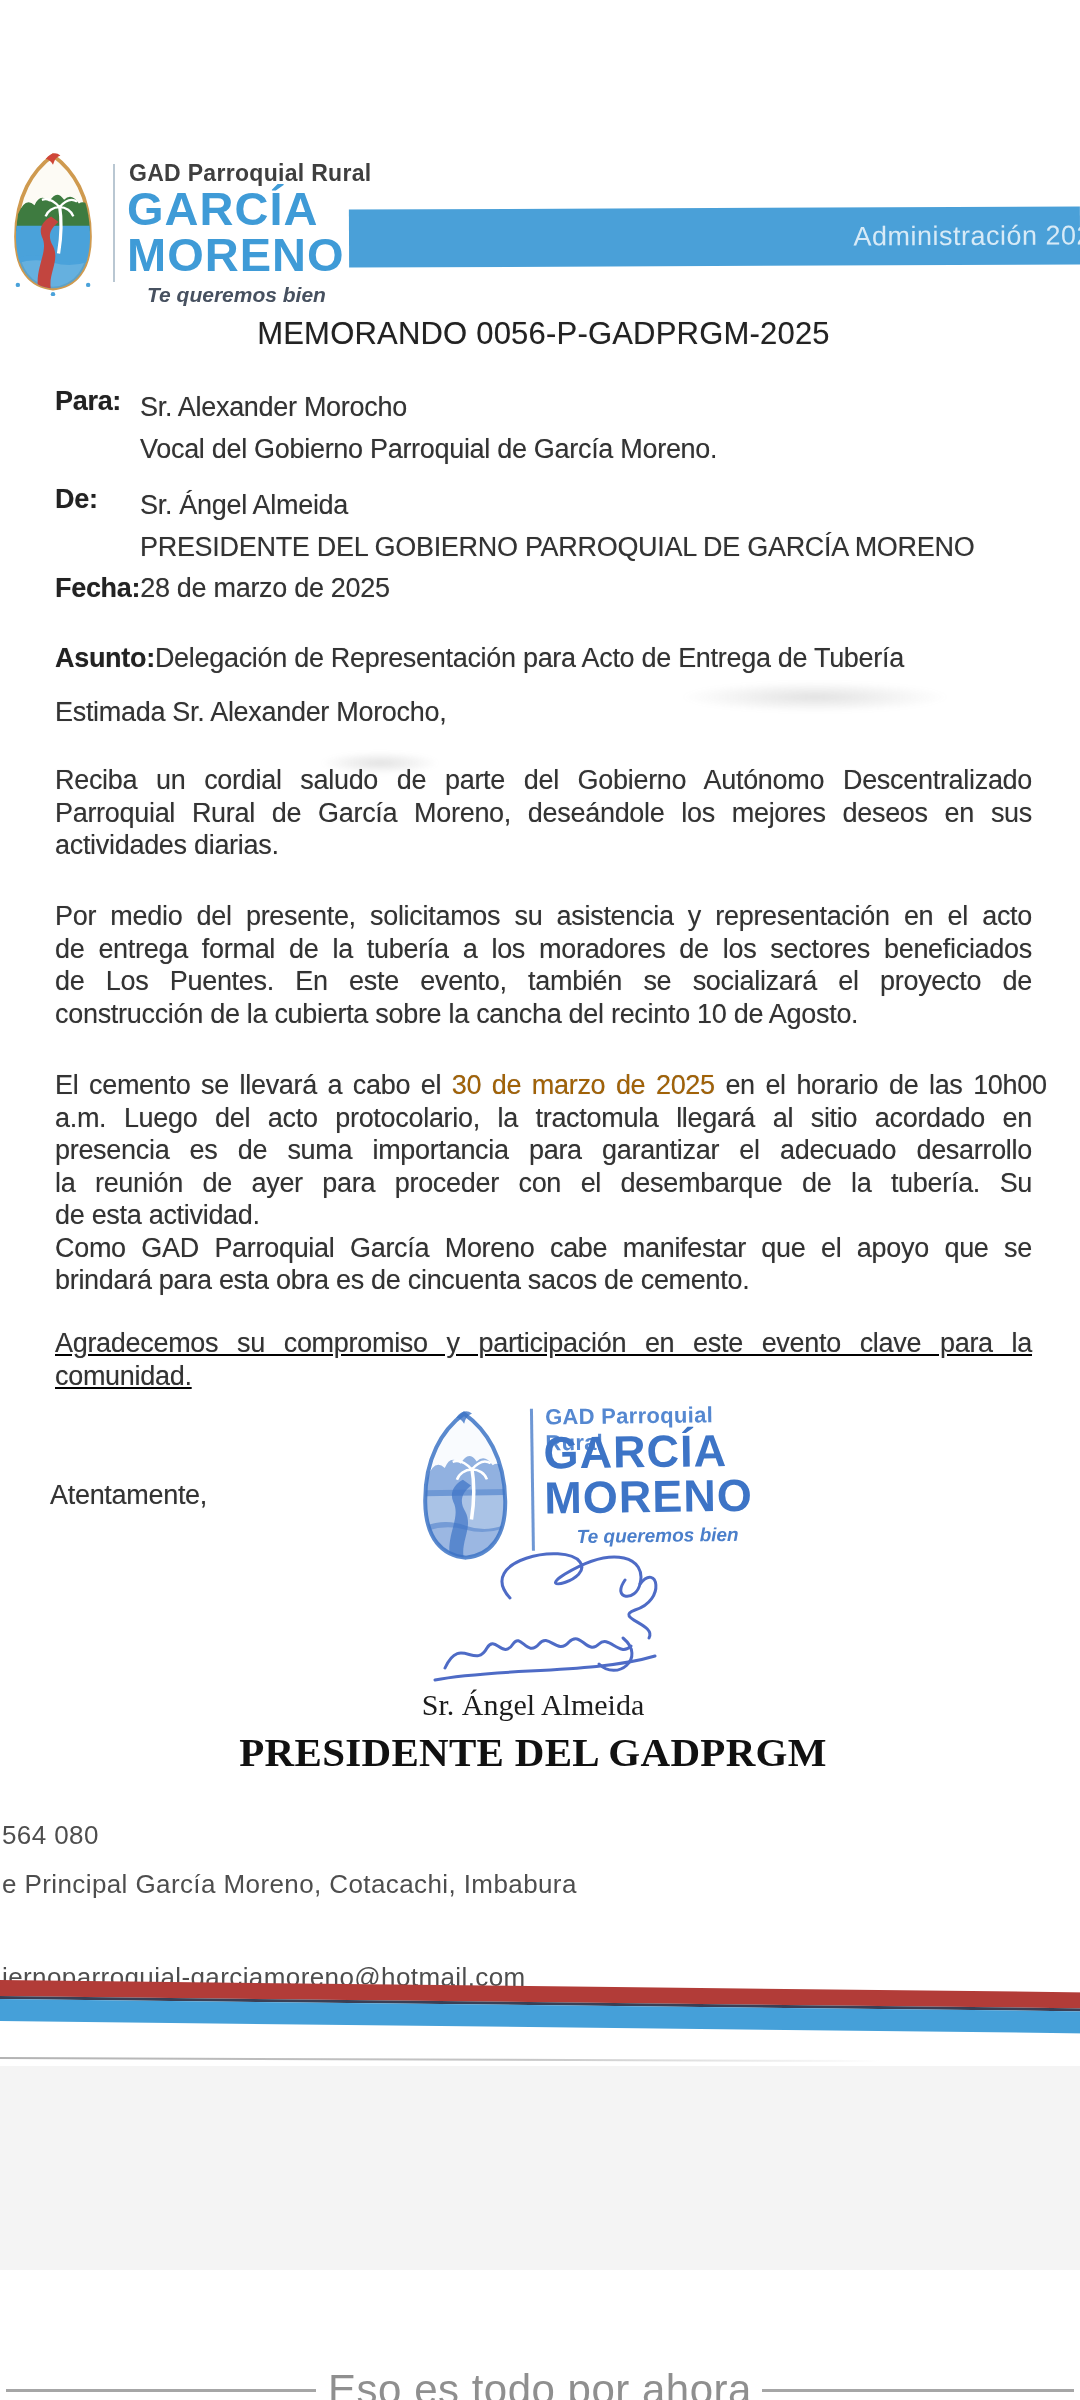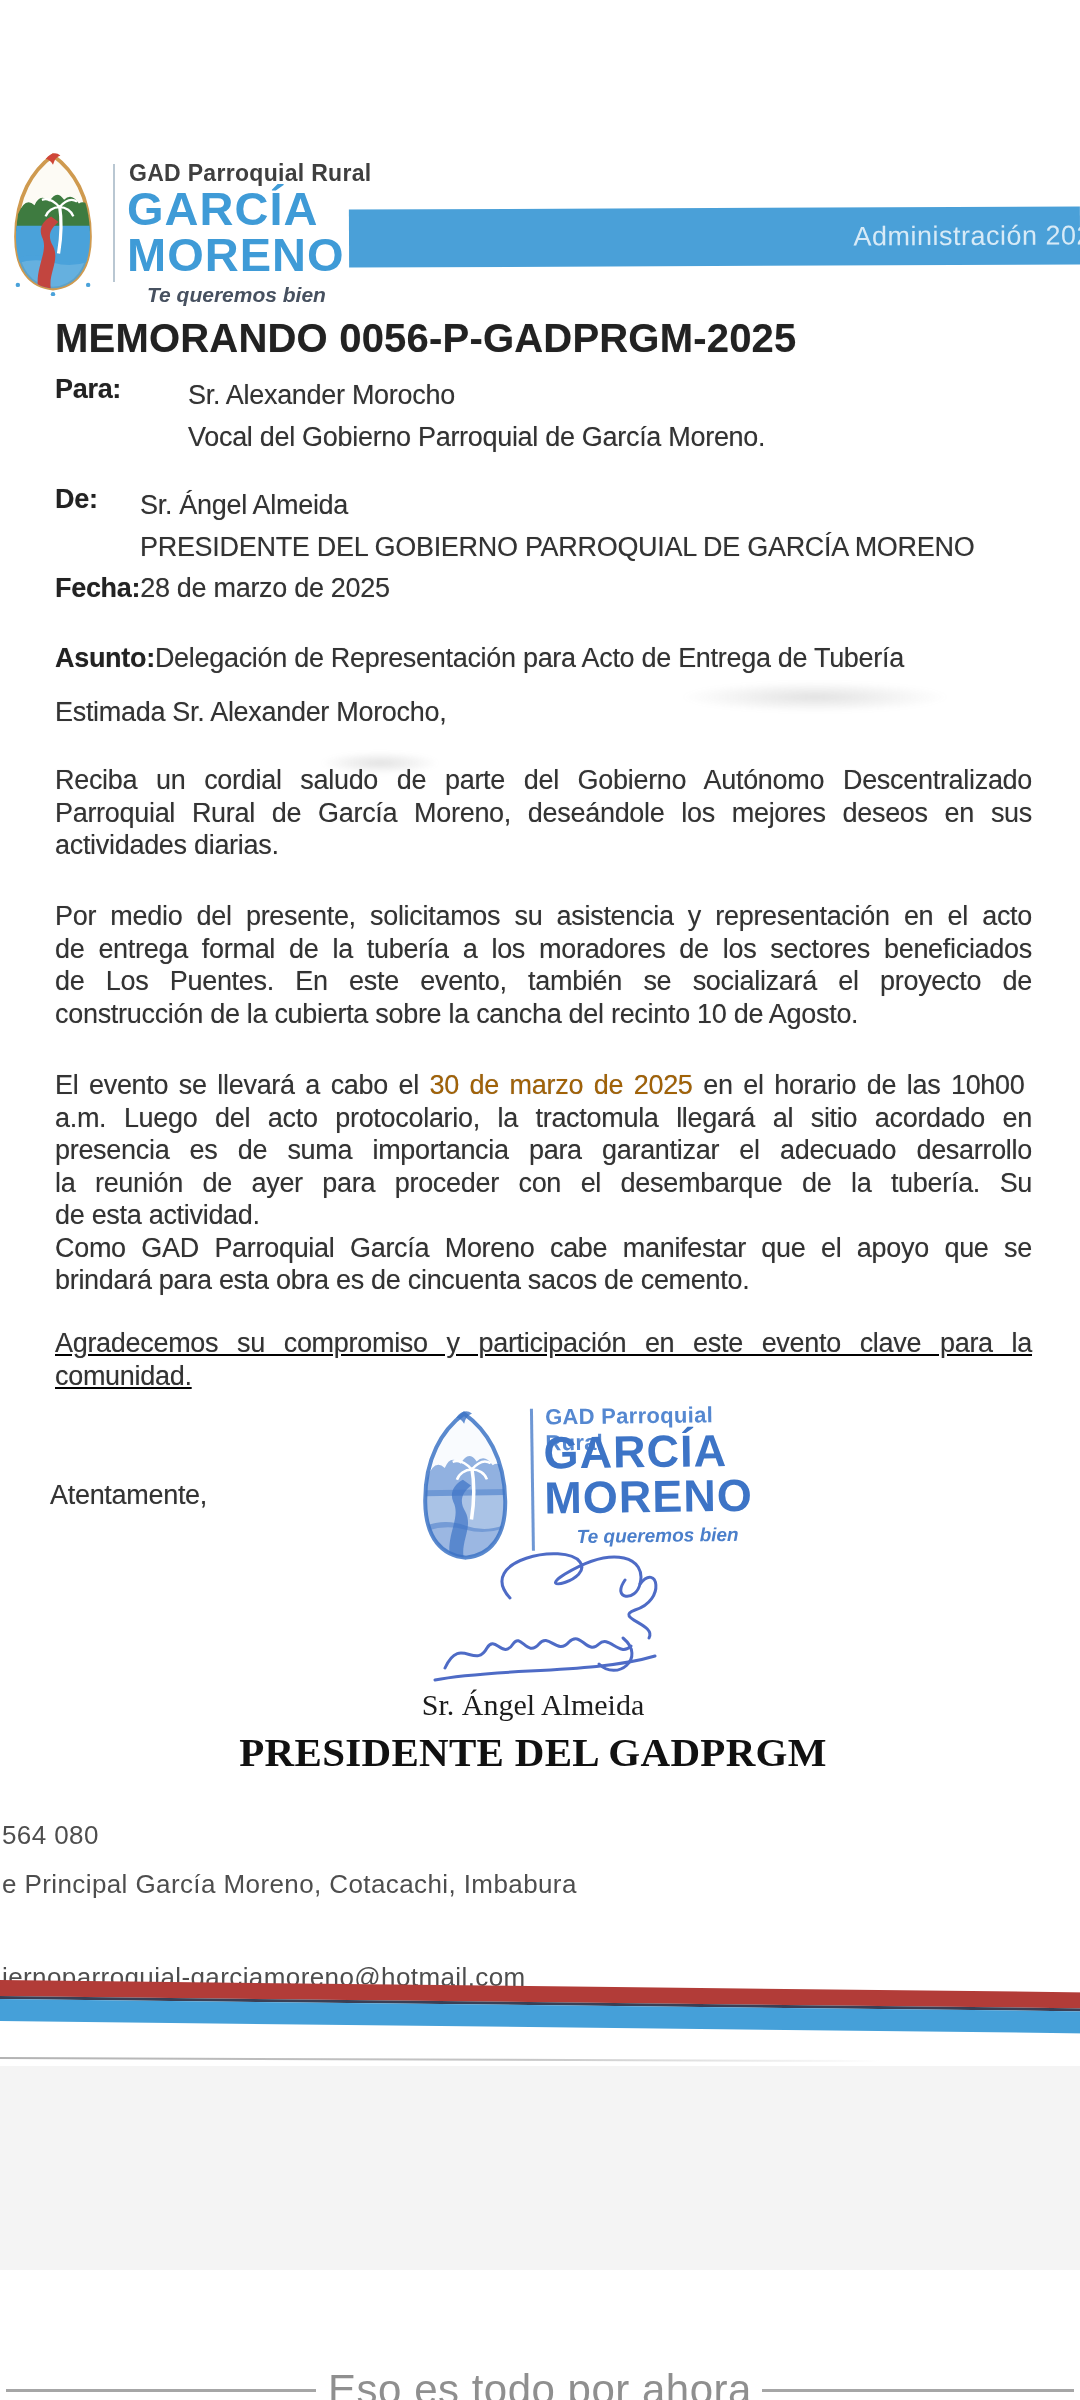--- a/index.html
+++ b/index.html
@@ -13,26 +13,26 @@
   #brand-top{left:129px;top:160px;font-size:23px;font-weight:600;color:#3f3f3f;letter-spacing:.3px;}
   .brandbig{left:127px;font-size:47px;font-weight:bold;color:var(--brand-blue);letter-spacing:1px;line-height:46px;}
   #brand-1{top:186px;} #brand-2{top:232px;}
   #brand-tag{left:147px;top:283px;font-size:21px;font-style:italic;font-weight:bold;color:#475160;}
   #banner{left:349px;top:208px;width:731px;height:58px;background:var(--banner-blue);overflow:hidden;transform:rotate(-0.25deg);}
   #banner-text{position:absolute;right:-12px;top:0;height:58px;line-height:58px;font-size:27px;
                color:rgba(255,255,255,.78);letter-spacing:.5px;white-space:nowrap;}
 
   
   .scan{text-shadow:0 0 .7px rgba(45,45,45,.45);}
-  #title{left:55px;top:316px;width:977px;text-align:left;font-size:40px;font-weight:bold;color:#222;letter-spacing:.2px;}
+  #title{left:55px;top:316px;width:977px;text-align:center;font-size:31px;font-weight:normal;color:#222;letter-spacing:.2px;}
   #meta-rows{left:55px;top:0;width:977px;}
   .meta-row{position:absolute;left:0;display:flex;font-size:27px;color:#333;letter-spacing:-.3px;}
   .meta-row .lbl{font-weight:bold;min-width:85px;flex:0 0 auto;color:#222;}
   .meta-row .vals .vline{line-height:42px;}
-  .m1{top:374px;gap:48px;} .m2{top:484px;} .m3{top:569px;} .m4{top:639px;}
+  .m1{top:386px;} .m2{top:484px;} .m3{top:569px;} .m4{top:639px;}
   .m3 .vals .vline,.m4 .vals .vline{line-height:38px;}
   .m3 .lbl,.m4 .lbl{line-height:38px;}
   #salutation{left:55px;top:697px;font-size:27px;color:#333;letter-spacing:-.3px;}
   #paragraphs{left:55px;top:0;width:977px;}
   .para{position:absolute;left:0;width:977px;}
   .p1{top:764px;} .p2{top:900px;} .p3{top:1069px;} .p4{top:1327px;text-decoration:underline;}
   .line{width:977px;line-height:32.5px;font-size:27px;color:#333;letter-spacing:-.3px;white-space:nowrap;overflow:visible;}
   .line b{font-weight:normal;color:#a16207;}
   .smudge{background:radial-gradient(ellipse at center,rgba(110,110,110,.20),rgba(110,110,110,0) 70%);filter:blur(2px);}
   #smudge1{left:680px;top:682px;width:270px;height:30px;}
@@ -141,21 +141,21 @@
         <div class="line jline" style="word-spacing: 9.63px;"><span class="ltxt">Parroquial Rural de García Moreno, deseándole los mejores deseos en sus</span></div>
         <div class="line"><span class="ltxt">actividades diarias.</span></div>
       </div>
       <div class="para p2">
         <div class="line jline" style="word-spacing: 7.01px;"><span class="ltxt">Por medio del presente, solicitamos su asistencia y representación en el acto</span></div>
         <div class="line jline" style="word-spacing: 6.77px;"><span class="ltxt">de entrega formal de la tubería a los moradores de los sectores beneficiados</span></div>
         <div class="line jline" style="word-spacing: 14.15px;"><span class="ltxt">de Los Puentes. En este evento, también se socializará el proyecto de</span></div>
         <div class="line"><span class="ltxt">construcción de la cubierta sobre la cancha del recinto 10 de Agosto.</span></div>
       </div>
       <div class="para p3">
-        <div class="line jline" style="word-spacing: 3.38px;"><span class="ltxt"><span>El evento se llevará a cabo el </span><b>30 de marzo de 2025</b><span> en el horario de las 10h00</span></span></div>
+        <div class="line jline" style="word-spacing: 3.38px;"><span class="ltxt"><span>El cemento se llevará a cabo el </span><b>30 de marzo de 2025</b><span> en el horario de las 10h00</span></span></div>
         <div class="line jline" style="word-spacing: 10.39px;"><span class="ltxt">a.m. Luego del acto protocolario, la tractomula llegará al sitio acordado en</span></div>
         <div class="line jline" style="word-spacing: 13.03px;"><span class="ltxt">presencia es de suma importancia para garantizar el adecuado desarrollo</span></div>
         <div class="line jline" style="word-spacing: 12.35px;"><span class="ltxt">la reunión de ayer para proceder con el desembarque de la tubería. Su</span></div>
         <div class="line"><span class="ltxt">de esta actividad.</span></div>
         <div class="line jline" style="word-spacing: 8.29px;"><span class="ltxt">Como GAD Parroquial García Moreno cabe manifestar que el apoyo que se</span></div>
         <div class="line"><span class="ltxt">brindará para esta obra es de cincuenta sacos de cemento.</span></div>
       </div>
       <div class="para p4">
         <div class="line jline" style="word-spacing: 11.55px;"><span class="ltxt">Agradecemos su compromiso y participación en este evento clave para la</span></div>
         <div class="line"><span class="ltxt">comunidad.</span></div>

